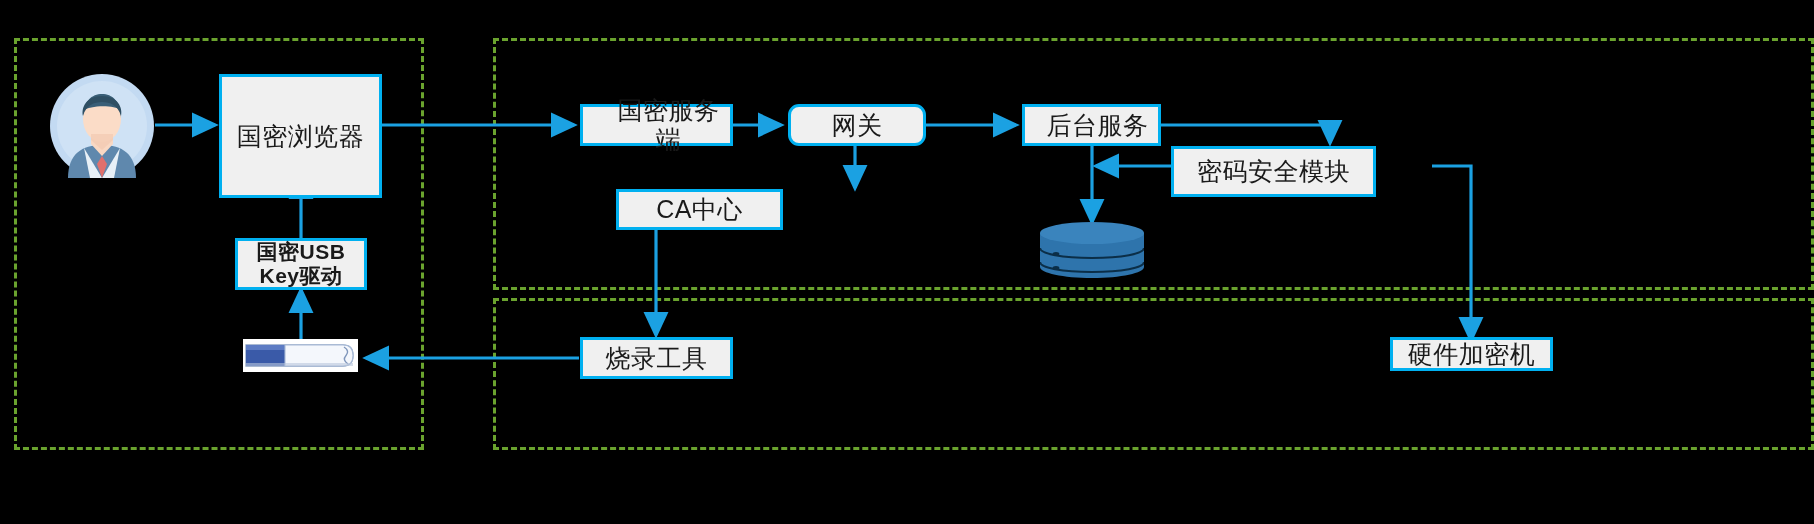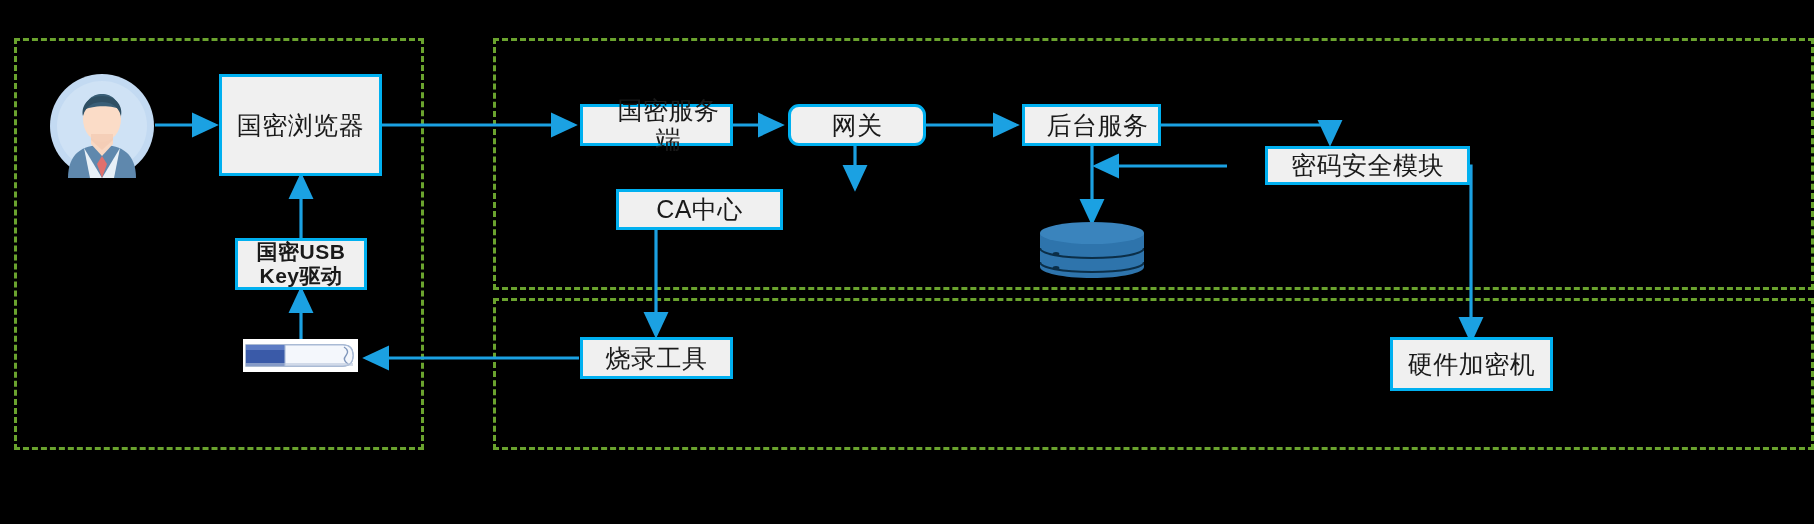--- a/index.html
+++ b/index.html
@@ -135,33 +135,33 @@
     <svg viewBox="0 0 104 56" width="104" height="56">
       <path d="M0 11 L0 45 C0 51 23 56 52 56 C81 56 104 51 104 45 L104 11 Z" fill="#2e74ac"></path>
       <ellipse cx="52" cy="11" rx="52" ry="11" fill="#3a84bd"></ellipse>
       <path d="M0 26 C0 32 23 36 52 36 C81 36 104 32 104 26" fill="none" stroke="#0b2e47" stroke-width="2"></path>
       <path d="M0 40 C0 46 23 50 52 50 C81 50 104 46 104 40" fill="none" stroke="#0b2e47" stroke-width="2"></path>
       <ellipse cx="16" cy="32" rx="3.4" ry="2.1" fill="#0b2e47"></ellipse>
       <ellipse cx="16" cy="46" rx="3.4" ry="2.1" fill="#0b2e47"></ellipse>
     </svg>
   </div>
 
-  <div class="node" style="left:219px; top:74px; width:163px; height:102px;">国密浏览器</div>
+  <div class="node" style="left:219px; top:74px; width:163px; height:124px;">国密浏览器</div>
 
   <div class="node small" style="left:235px; top:238px; width:132px; height:52px;">国密USB
 Key驱动</div>
 
   <div class="node" style="left:580px; top:104px; width:153px; height:42px;padding-left:24px;">国密服务端</div>
 
   <div class="node" style="left:788px; top:104px; width:138px; height:42px;border-radius:11px;">网关</div>
 
   <div class="node" style="left:1022px; top:104px; width:139px; height:42px;padding-left:12px;">后台服务</div>
 
   <div class="node" style="left:616px; top:189px; width:167px; height:41px;">CA中心</div>
 
 
-  <div class="node" style="left:1265px; top:146px; width:205px; height:39px;">密码安全模块</div>
+  <div class="node" style="left:1171px; top:146px; width:205px; height:51px;">密码安全模块</div>
 
   <div class="node" style="left:580px; top:337px; width:153px; height:42px;">烧录工具</div>
 
-  <div class="node" style="left:1390px; top:337px; width:163px; height:54px;">硬件加密机</div>
+  <div class="node" style="left:1390px; top:337px; width:163px; height:34px;">硬件加密机</div>
 
 </div>
 
 </body></html>

